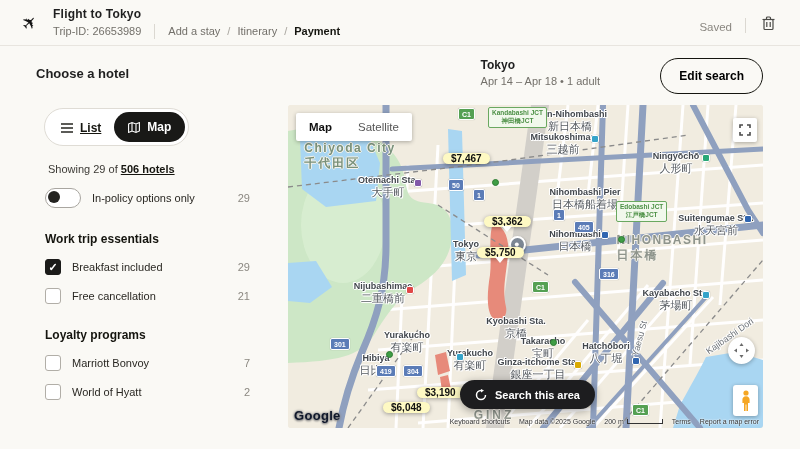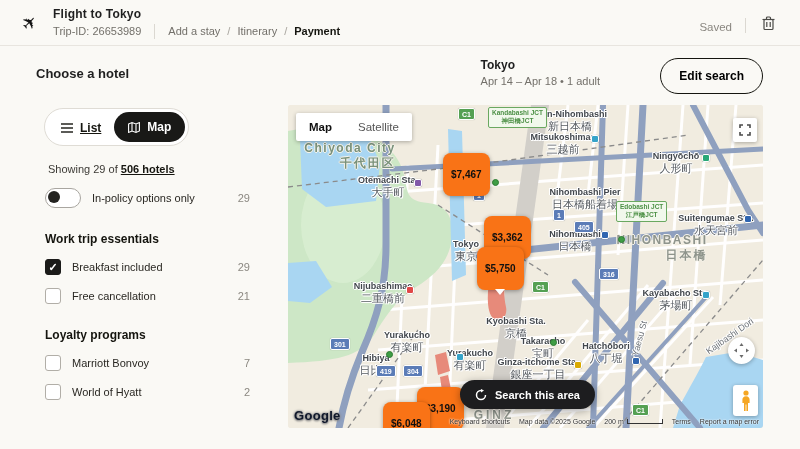--- a/index.html
+++ b/index.html
@@ -46,25 +46,25 @@
   .knob{position:absolute;left:2px;top:2px;width:12px;height:12px;border-radius:50%;background:#232320}
   .cbox{width:16px;height:16px;border:1px solid #b1aea7;border-radius:3px;background:#fff;flex:none;display:flex;align-items:center;justify-content:center;cursor:pointer;box-sizing:border-box}
   .cbox.checked{background:#1b1b19;border-color:#1b1b19;color:#fff;font-size:11px;font-weight:bold}
 
   
   .map-wrap{position:absolute;left:288px;top:105px;width:475px;height:323px;overflow:hidden;background:#f1ece0;border-radius:3px}
   .map-svg{position:absolute;left:0;top:0}
   .mlabel{position:absolute;font-size:9px;font-weight:bold;color:#42474d;line-height:1.2;text-align:center;white-space:nowrap;transform:translateX(-50%);
     text-shadow:1px 0 0 #fff,-1px 0 0 #fff,0 1px 0 #fff,0 -1px 0 #fff,1px 1px 0 #fff,-1px -1px 0 #fff}
   .mlabel .jp{display:block;font-weight:normal;font-size:11px;color:#565b61}
-  .district{position:absolute;transform:translateX(-50%);font-size:12px;font-weight:bold;letter-spacing:1.5px;color:#8e948c;text-align:right;line-height:1.25;
+  .district{position:absolute;transform:translateX(-50%);font-size:12px;font-weight:bold;letter-spacing:1.5px;color:#8e948c;text-align:left;line-height:1.25;
     text-shadow:1px 0 0 #f6f3ea,-1px 0 0 #f6f3ea,0 1px 0 #f6f3ea,0 -1px 0 #f6f3ea}
   .district .jp{font-size:12px;letter-spacing:2px}
   .district.park{color:#79917b}
-  .price{position:absolute;background:#f97316;border-radius:8px;padding:16px 8px;font-size:10px;font-weight:bold;color:#101010;box-shadow:0 1px 4px rgba(0,0,0,.35);cursor:pointer;white-space:nowrap}
+  .price{position:absolute;background:#fef9c3;border-radius:8px;padding:0 8px;font-size:10px;font-weight:bold;color:#101010;box-shadow:0 1px 4px rgba(0,0,0,.35);cursor:pointer;white-space:nowrap}
   .price.tail::after{content:"";position:absolute;left:50%;bottom:-5px;margin-left:-5px;border:5px solid transparent;border-top:6px solid #fff;border-bottom:0}
   .shield{position:absolute;background:#5b7cb7;color:#fff;font-size:7px;font-weight:bold;padding:1.5px 3px;border-radius:2px;border:1px solid #fff;line-height:1;box-shadow:0 0 1px rgba(0,0,0,.3)}
   .shield.green{background:#55a053}
   .jct{position:absolute;border:1px solid #6aa860;background:#f1f8ec;color:#4b8f44;font-size:6.5px;font-weight:bold;padding:1px 3px;border-radius:2px;text-align:center;line-height:1.3;white-space:nowrap}
   .metro{position:absolute;width:8px;height:8px;border-radius:2px;border:1px solid #fff;box-sizing:border-box;box-shadow:0 0 1px rgba(0,0,0,.4)}
   .tree{position:absolute;width:5px;height:5px;border-radius:50%;background:#3f9d45;border:1px solid #2d7c33}
   .poi{position:absolute;width:13px;height:13px;background:#7c8794;border-radius:50% 50% 50% 0;transform:rotate(-45deg);border:2px solid #fff;box-shadow:0 1px 2px rgba(0,0,0,.3)}
   .poi::after{content:"";position:absolute;left:3.5px;top:3.5px;width:4px;height:4px;border-radius:50%;background:#fff}
 
   .maptype{position:absolute;left:8px;top:8px;background:#fff;box-shadow:0 1px 4px rgba(0,0,0,.3);display:flex;font-size:11.5px;border-radius:2px;z-index:5}

